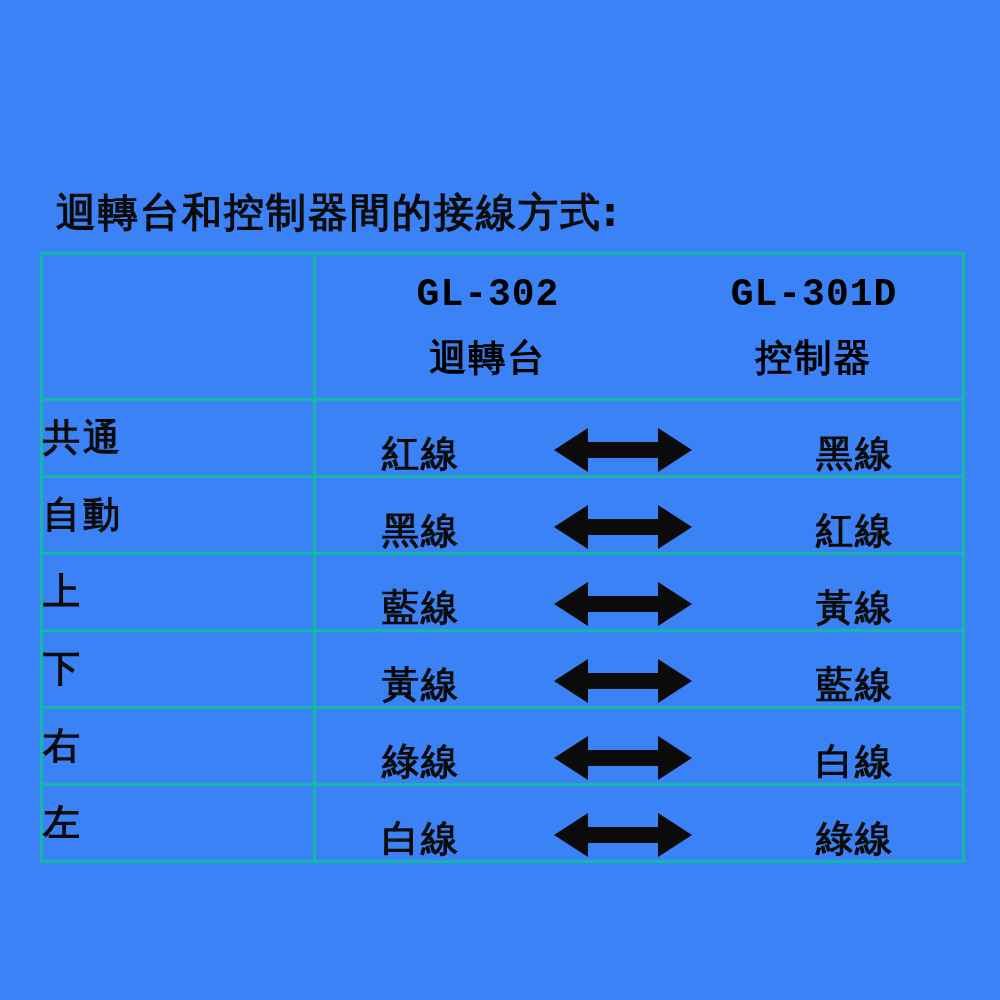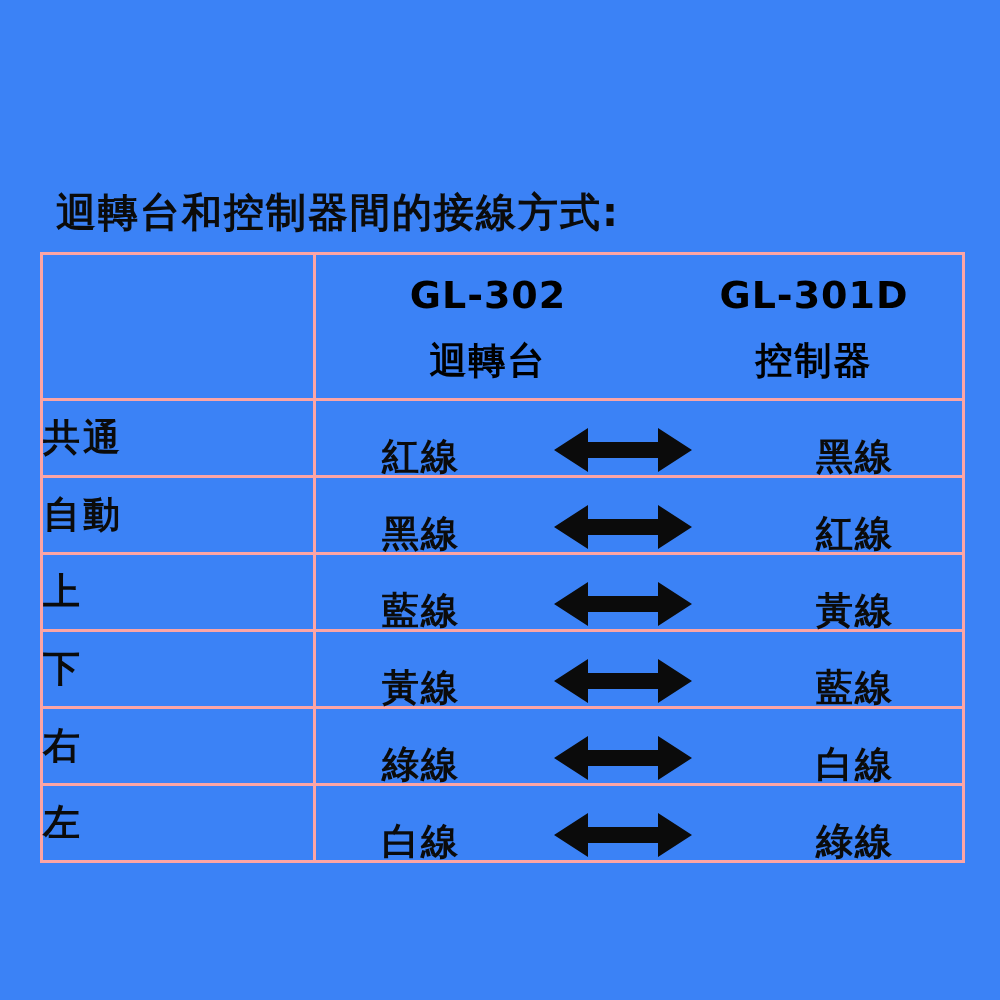--- a/index.html
+++ b/index.html
@@ -43,23 +43,24 @@
   
   #wiring-table {
     position: absolute;
     left: 40px;
     top: 252px;
     width: 922px;
     border-collapse: collapse;
     table-layout: fixed;
   }
   #wiring-table td {
-    border: 3px solid #fca5a5;
+    border: 3px solid #14b8a6;
     padding: 0;
     vertical-align: middle;
+    font-family: Liberation Mono, monospace;
   }
 
   col.col-func { width: 273px; }
   col.col-pair { width: 649px; }
 
   
   .hdr-left {
     height: 143px;
   }
   .hdr-right {

